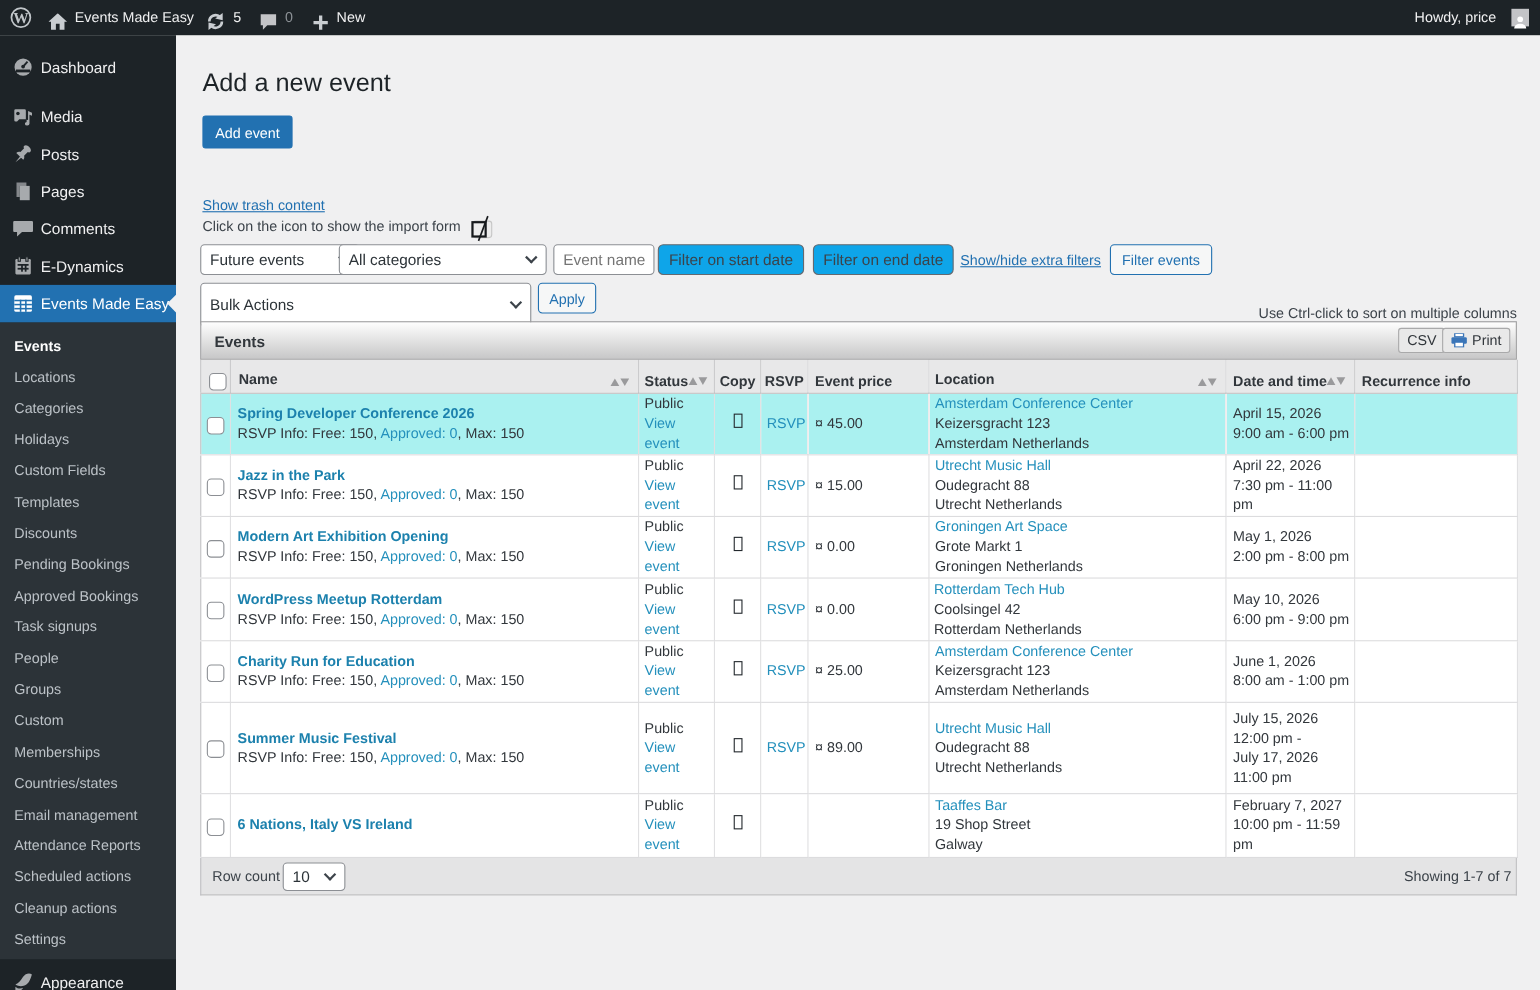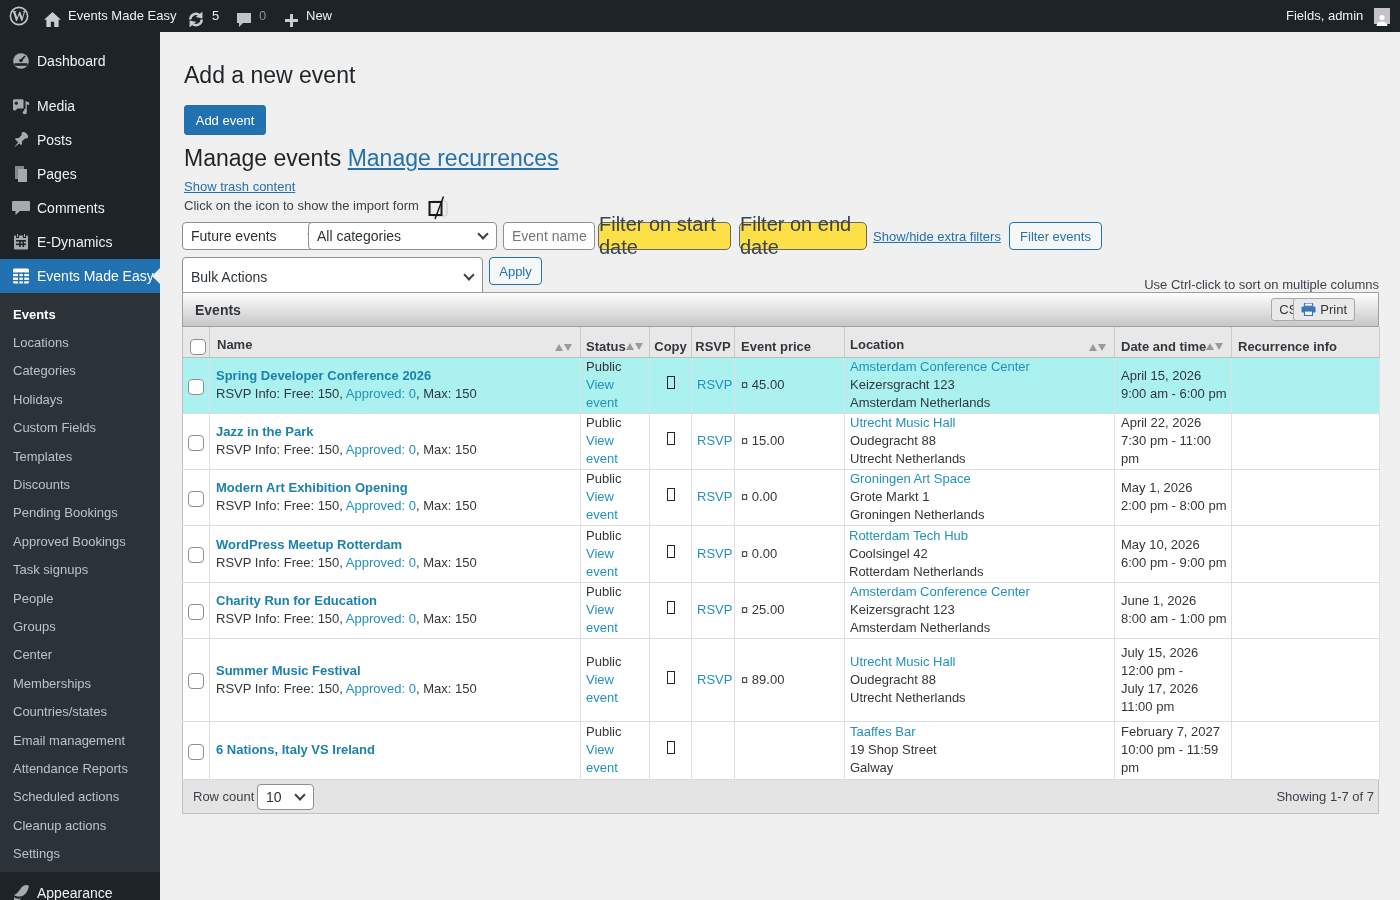--- a/index.html
+++ b/index.html
@@ -22,21 +22,21 @@
 #submenu div { height:28.4px; display:flex; align-items:center; padding-left:13px; color:#bcc2c7; font-size:13px; }
 #submenu div.cur { color:#fff; font-weight:bold; }
 
 
 #content { position:absolute; left:160px; top:32px; width:1240px; height:868px; background:#f0f0f1; color:#3c434a; font-size:13px; }
 .abs { position:absolute; }
 h1 { font-size:23px; font-weight:400; color:#1d2327; }
 a { color:#2271b1; text-decoration:underline; }
 .btn-primary { background:#2271b1; border:1px solid #2271b1; color:#fff; border-radius:3px; font-size:13px; display:inline-flex; align-items:center; justify-content:center; }
 .btn-secondary { background:#f6f7f7; border:1px solid #2271b1; color:#2271b1; border-radius:4px; font-size:13px; display:inline-flex; align-items:center; justify-content:center; }
-.btn-yellow { background:#fde047; border:1px solid #646970; color:#3c434a; border-radius:5px; font-size:20px; display:inline-flex; align-items:center; justify-content:center; }
+.btn-yellow { background:#0ea5e9; border:1px solid #646970; color:#3c434a; border-radius:5px; font-size:14px; display:inline-flex; align-items:center; justify-content:center; }
 .sel { background:#fff; border:1px solid #8c8f94; border-radius:4px; color:#2c3338; font-size:14px; display:inline-flex; align-items:center; padding-left:8px; }
 .sel .chev { position:absolute; right:9px; top:50%; width:8px; height:8px; margin-top:-6px; border-right:2px solid #3c434a; border-bottom:2px solid #3c434a; transform:rotate(45deg); }
 
 
 #tablewrap { position:absolute; left:22px; top:260px; width:1197px; }
 #tbar { height:35px; border:1px solid #9f9fa0; background:linear-gradient(180deg,#fefefe 0%,#e8e8e8 40%,#c7c7c8 100%); display:flex; align-items:center; position:relative; }
 #tbar .ttl { font-weight:bold; font-size:14px; color:#32373c; margin-left:12px; }
 .tbtn { background:#e9e9e9; border:1px solid #a9a9aa; border-radius:3px; height:23px; display:inline-flex; align-items:center; font-size:13px; color:#32373c; padding:0 7px; }
 table { border-collapse:collapse; table-layout:fixed; width:1197px; background:#fff; font-size:13px; color:#32373c; }
 table { border-left:1px solid #c0c0c2; border-right:1px solid #c0c0c2; }
@@ -86,21 +86,21 @@
           <path d="M1 1 h14 v10 h-8 l-4 4 v-4 h-2 z" fill="#c3c4c7"></path>
         </svg>
   </span>
   <span class="it" style="left:259px;color:#8c9196;">0</span>
   <span class="it" style="left:284px;top:8px;height:16px;">
     <svg width="15" height="15" viewBox="0 0 15 15">
           <path d="M6 1 h3 v5 h5 v3 h-5 v5 h-3 v-5 h-5 v-3 h5 z" fill="#c9cdd1"></path>
         </svg>
   </span>
   <span class="it" style="left:306px;">New</span>
-  <span class="it" style="left:1286px;">Fields, admin</span>
+  <span class="it" style="left:1286px;">Howdy, price</span>
   <span class="it" style="left:1374px;top:8px;height:16px;width:16px;background:#c3c4c7;">
     <svg width="16" height="16" viewBox="0 0 16 16">
           <circle cx="8" cy="5.5" r="2.6" fill="#fff"></circle>
           <path d="M2.5 14 a5.5 4.5 0 0 1 11 0 z" fill="#fff"></path>
         </svg>
   </span>
 </div>
 
 <div id="sidebar">
   <div style="height:12px;"></div>
@@ -184,21 +184,21 @@
     <div>Categories</div>
     <div>Holidays</div>
     <div>Custom Fields</div>
     <div>Templates</div>
     <div>Discounts</div>
     <div>Pending Bookings</div>
     <div>Approved Bookings</div>
     <div>Task signups</div>
     <div>People</div>
     <div>Groups</div>
-    <div>Center</div>
+    <div>Custom</div>
     <div>Memberships</div>
     <div>Countries/states</div>
     <div>Email management</div>
     <div>Attendance Reports</div>
     <div>Scheduled actions</div>
     <div>Cleanup actions</div>
     <div>Settings</div>
   </div>
   <div style="height:4px;"></div>
   <div class="mitem">
@@ -207,21 +207,20 @@
             <path d="M3 12 c3-1 5-4 7-7 2-3 6-4 8-2 -1 3-2 7-5 9 -3 2-7 2-10 0 z M3 14 c2 2 5 2 7 1 -1 2-4 4-7 3 z" fill="#a7aaad"></path>
           </svg>
   </span>
         <span class="mlabel">Appearance</span>
       </div>
 </div>
 
 <div id="content">
   <h1 class="abs" style="left:24px;top:30px;">Add a new event</h1>
   <span class="abs btn-primary" style="left:24px;top:73px;width:82px;height:30px;">Add event</span>
-  <h1 class="abs" style="left:24px;top:113px;">Manage events <a href="#" style="color:#2271b1;">Manage recurrences</a></h1>
   <a class="abs" href="#" style="left:24px;top:147px;">Show trash content</a>
   <span class="abs" style="left:24px;top:166px;color:#3c434a;">Click on the icon to show the import form</span>
   <span class="abs" style="left:266px;top:161px;">
     <svg width="26" height="30" viewBox="0 0 26 30">
       <rect x="4" y="8" width="17" height="15" rx="2.5" fill="#ececec" stroke="#c6c6c6" stroke-width="1"></rect>
       <rect x="3.5" y="9" width="12" height="13" fill="none" stroke="#16191c" stroke-width="2"></rect>
       <line x1="17.5" y1="3.5" x2="9" y2="26" stroke="#16191c" stroke-width="1.5"></line>
     </svg>
   </span>
 
@@ -235,21 +234,21 @@
 
   <span class="abs sel" style="left:22px;top:225px;width:301px;height:40px;">Bulk Actions<span class="chev"></span></span>
   <span class="abs btn-secondary" style="left:329px;top:225px;width:53px;height:28px;">Apply</span>
 
   <span class="abs" style="left:619px;top:245px;width:600px;text-align:right;">Use Ctrl-click to sort on multiple columns</span>
 
   <div id="tablewrap">
     <div id="tbar">
       <span class="ttl">Events</span>
       <span class="tbtn" style="position:absolute;right:64px;">CSV</span>
-      <span class="tbtn" style="position:absolute;right:23px;align-items:center;">
+      <span class="tbtn" style="position:absolute;right:5px;align-items:center;">
         <svg width="15" height="13" viewBox="0 0 15 13" style="margin-right:4px;">
               <rect x="3.5" y="0" width="8" height="3.2" fill="#fff" stroke="#3a75b8" stroke-width="1.2"></rect>
               <rect x="0.5" y="3.5" width="14" height="6" rx="1.2" fill="#3a75b8"></rect>
               <rect x="3.5" y="8" width="8" height="4.5" fill="#fff" stroke="#3a75b8" stroke-width="1.2"></rect>
             </svg>
         Print</span>
     </div>
     <table>
       <colgroup>
         <col style="width:27px">

